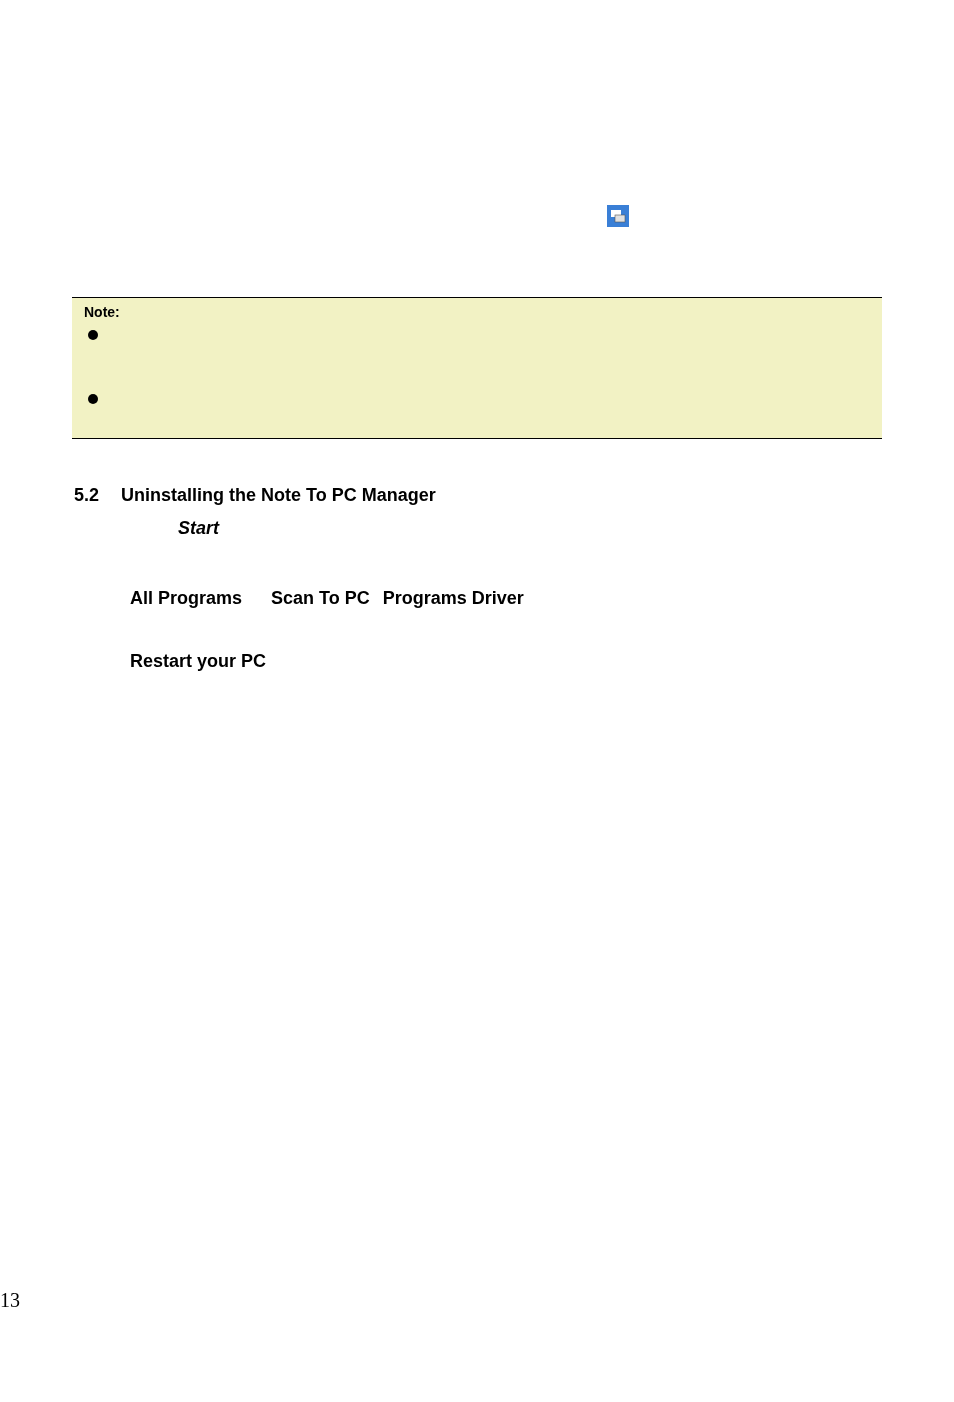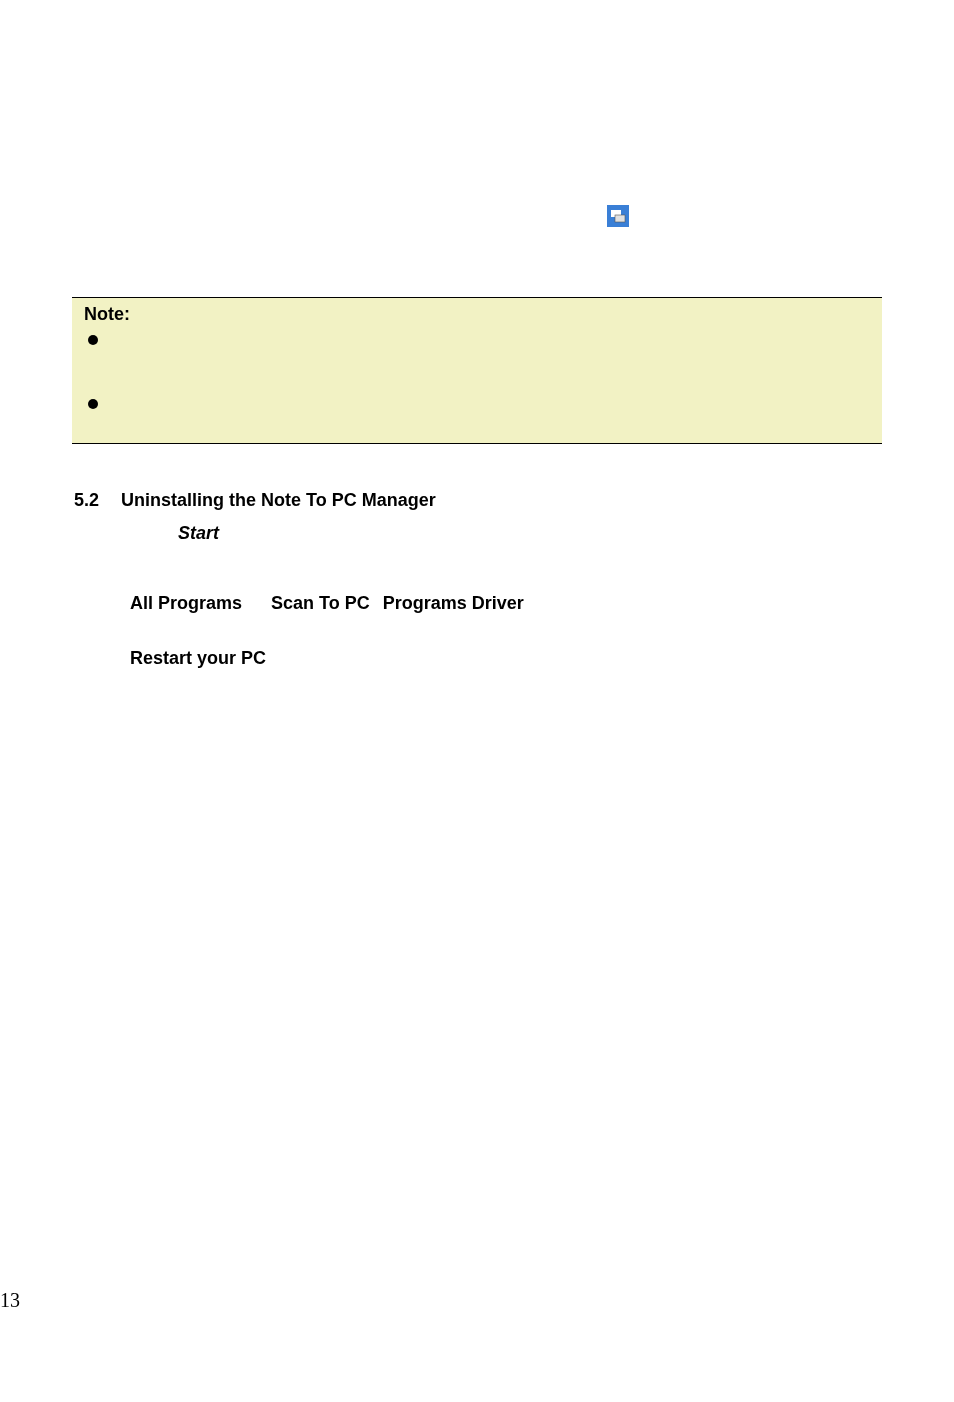--- a/index.html
+++ b/index.html
@@ -41,21 +41,21 @@
     .note-box {
       margin-top: 70px;
       background: #f2f2c4;
       border-top: 1px solid #000;
       border-bottom: 1px solid #000;
       padding: 6px 12px 26px 12px;
       width: 100%;
     }
     .note-title {
       font-weight: bold;
-      font-size: 18px;
+      font-size: 14px;
       color: #000;
       margin-bottom: 4px;
     }
     .note-ul {
       list-style: none;
       padding-left: 0;
     }
     .note-ul li {
       position: relative;
       padding-left: 28px;
@@ -86,21 +86,21 @@
       text-align: right;
     }
     .section-body {
       margin-left: 56px;
       margin-top: 8px;
       font-size: 18px;
       line-height: 1.6;
     }
     .b { font-weight: bold; }
     .line2 { margin-top: 0; }
-    .line3 { margin-top: 26px; }
+    .line3 { margin-top: 34px; }
     .line2 .seg { display: inline-block; }
     .seg.gap1 { margin-right: 24px; margin-top: 41px; }
     .seg.gap2 { margin-right: 8px; }
     .line1 .start { margin-left: 48px; font-style: italic; }
     .page-number {
       position: absolute;
       bottom: 90px;
       left: 0;
       width: 100%;
       text-align: left;

